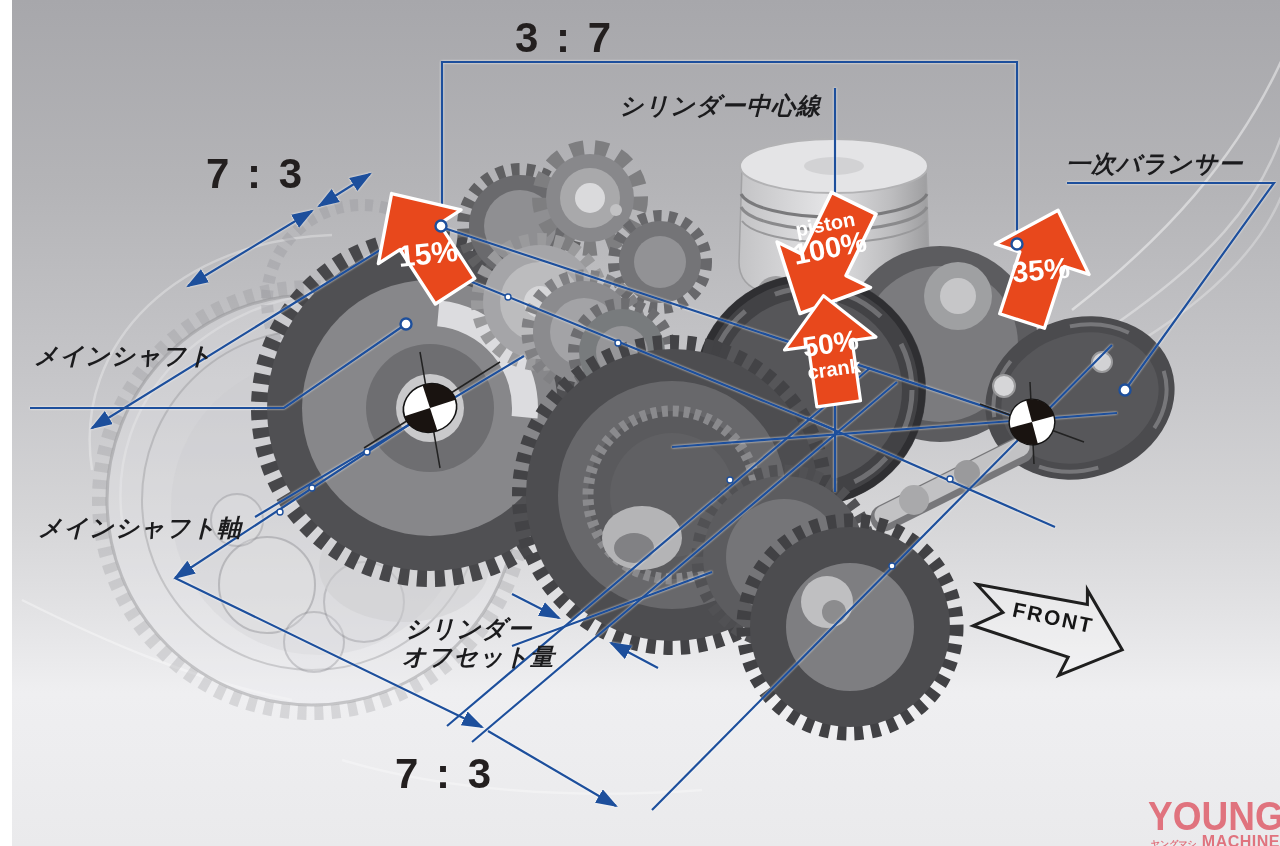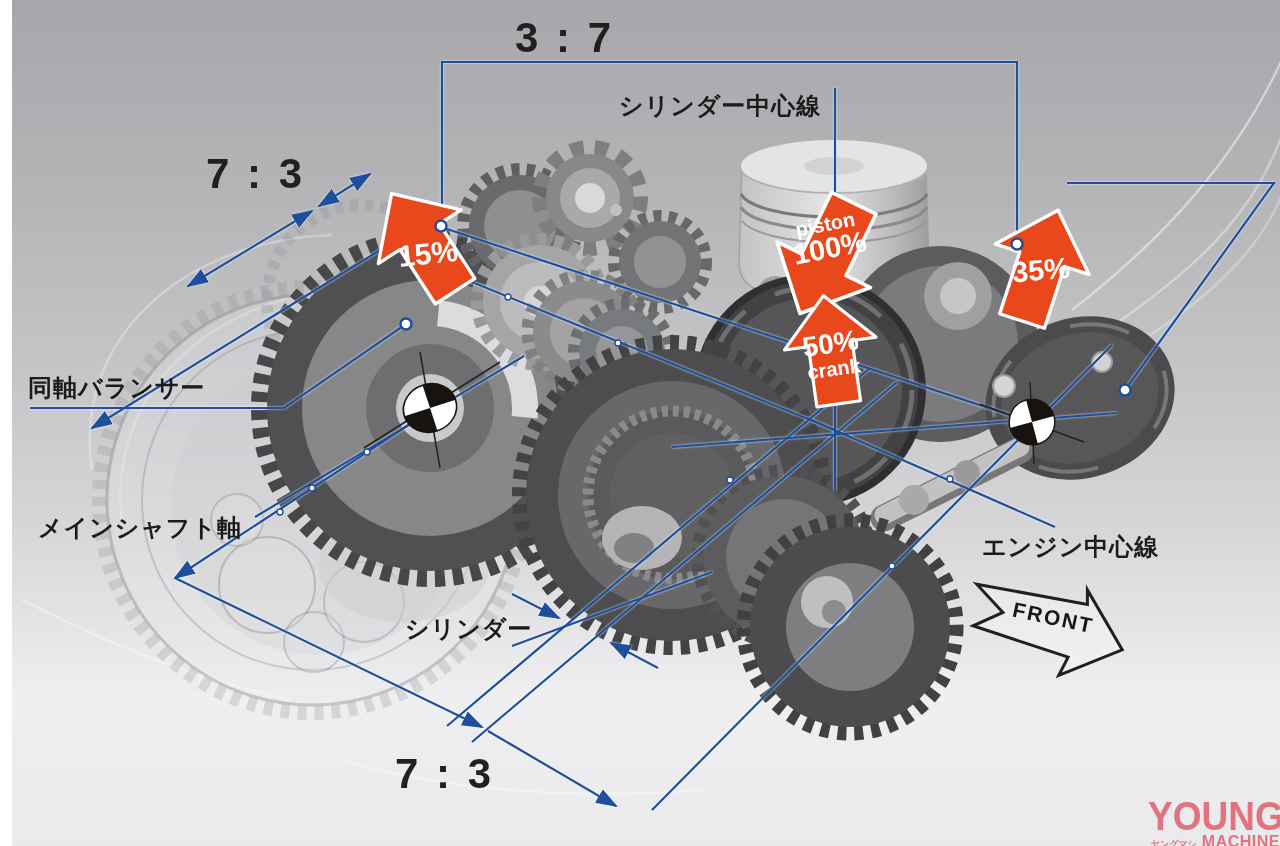--- a/index.html
+++ b/index.html
@@ -1,20 +1,20 @@
 <!DOCTYPE html>
 <html><head>
 <meta charset="utf-8">
 <style>
   html,body{margin:0;padding:0;}
   body{width:1280px;height:846px;overflow:hidden;font-family:"Liberation Sans",sans-serif;}
   .stage{position:relative;width:1280px;height:846px;
     background:linear-gradient(180deg,#a7a7ab 0%,#b4b4b7 22%,#c6c6c9 45%,#d6d6d8 62%,#e2e2e4 72%,#efeff1 82%,#eaeaec 100%);margin-left:12px;}
   svg.art{position:absolute;left:0;top:0;}
-  .lbl{position:absolute;color:#1b1b1d;font-weight:600;font-size:24px;letter-spacing:1px;white-space:nowrap;}
+  .lbl{position:absolute;color:#1b1b1d;font-weight:600;font-size:24px;letter-spacing:1px;white-space:nowrap;font-style:italic;}
   .ratio{position:absolute;color:#231f1f;font-weight:800;font-size:42px;letter-spacing:3px;white-space:nowrap;}
   .arrtxt{position:absolute;color:#fff;font-weight:800;white-space:nowrap;text-align:center;line-height:1.02;}
   .fs30{font-size:30px;} .fs29{font-size:29px;} .fs28{font-size:28px;} .fs20{font-size:20px;}
   .front-txt{position:absolute;color:#161616;font-weight:800;font-size:21px;letter-spacing:2px;transform:rotate(12deg);}
   .logo{position:absolute;left:1136px;top:797px;width:132px;text-align:right;color:#e0737e;font-weight:800;line-height:1;}
   .logo .young{font-size:37px;letter-spacing:0px;transform:scaleY(1.08);transform-origin:top right;}
   .logo .sub{display:flex;justify-content:flex-end;align-items:baseline;gap:5px;margin-top:0px;}
   .logo .katakana{font-size:9px;font-weight:700;}
   .logo .machine{font-size:16px;letter-spacing:.5px;}
   .lines-glow{filter:drop-shadow(0 0 1px rgba(255,255,255,.9));}
@@ -232,24 +232,25 @@
   <g transform="translate(1035,622) rotate(16)">
     <polygon points="-78,-17 34,-28 30,-42 80,6 26,48 30,28 -70,24 -45,3" fill="rgba(255,255,255,.3)" stroke="#1f1f1f" stroke-width="3" stroke-linejoin="miter"></polygon>
   </g>
 </svg>
 
 <div class="ratio" style="left:503px;top:14px;">3 : 7</div>
 <div class="ratio" style="left:194px;top:150px;">7 : 3</div>
 <div class="ratio" style="left:383px;top:750px;">7 : 3</div>
 
 <div class="lbl" style="left:607px;top:90px;">シリンダー中心線</div>
-<div class="lbl" style="left:16px;top:372px;">同軸バランサー</div>
+<div class="lbl" style="left:1054px;top:148px;">一次バランサー</div>
+<div class="lbl" style="left:22px;top:340px;">メインシャフト</div>
 <div class="lbl" style="left:26px;top:512px;">メインシャフト軸</div>
 <div class="lbl" style="left:393px;top:613px;">シリンダー</div>
-<div class="lbl" style="left:970px;top:531px;">エンジン中心線</div>
+<div class="lbl" style="left:390px;top:641px;">オフセット量</div>
 <div class="front-txt" style="left:1000px;top:606px;">FRONT</div>
 
 <div class="arrtxt fs30" style="left:374px;top:239px;width:84px;transform:rotate(-6deg);">15%</div>
 <div class="arrtxt" style="left:768px;top:214px;width:96px;transform:rotate(-11deg);">
   <div class="fs20">piston</div>
   <div class="fs29">100%</div>
 </div>
 <div class="arrtxt fs29" style="left:987px;top:256px;width:84px;transform:rotate(-5deg);">35%</div>
 <div class="arrtxt" style="left:778px;top:330px;width:84px;transform:rotate(-8deg);">
   <div class="fs28">50%</div>

